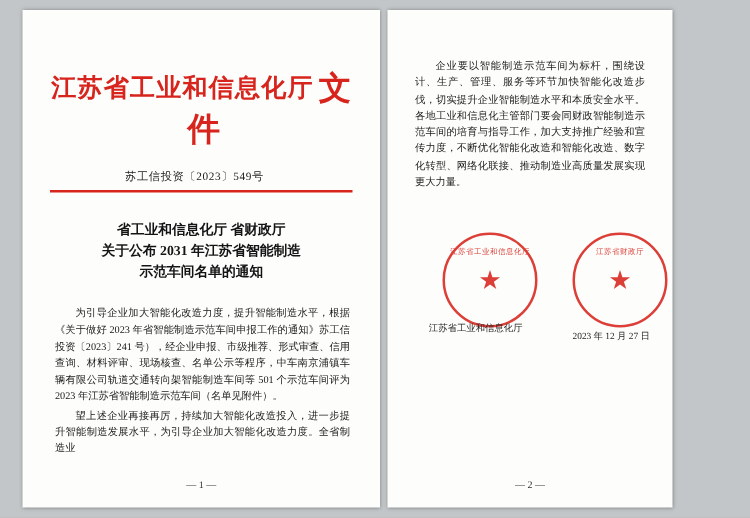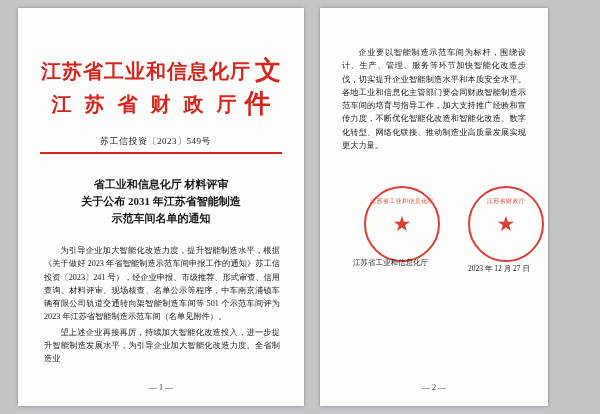--- a/index.html
+++ b/index.html
@@ -17,21 +17,21 @@
   }
   
   .sheet {
     position: absolute;
     top: 8px;
     height: 398px;
     background: #fdfdfb;
     box-shadow: 0 0 3px rgba(0,0,0,0.35);
   }
   #sheet-left  { left: 18px;  width: 286px; }
-  #sheet-right { left: 320px; width: 228px; }
+  #sheet-right { left: 310px; width: 228px; }
   .sheet-inner {
     position: relative;
     width: 100%;
     height: 100%;
   }
   
   .letterhead {
     position: absolute;
     left: 0; right: 0;
     top: 50px;
@@ -182,31 +182,30 @@
 
   <div class="sheet" id="sheet-left">
     <div class="sheet-inner">
 
       <div class="letterhead">
         <div class="lh-row">
           <span class="lh-main">江苏省工业和信息化厅</span>
           <span class="lh-wen">文</span>
         </div>
         <div class="lh-row lh-row2">
-          <span class="lh-main2">江 苏 省 财 政 厅</span>
           <span class="lh-jian">件</span>
         </div>
       </div>
 
       <div class="doc-number">苏工信投资〔2023〕549号</div>
 
       <div class="red-rule"></div>
 
       <div class="doc-title">
-        <div>省工业和信息化厅 材料评审</div>
+        <div>省工业和信息化厅 省财政厅</div>
         <div>关于公布 2031 年江苏省智能制造</div>
         <div>示范车间名单的通知</div>
       </div>
 
       <div class="body-text">
         <p class="indent">为引导企业加大智能化改造力度，提升智能制造水平，根据《关于做好 2023 年省智能制造示范车间申报工作的通知》苏工信投资〔2023〕241 号），经企业申报、市级推荐、形式审查、信用查询、材料评审、现场核查、名单公示等程序，中车南京浦镇车辆有限公司轨道交通转向架智能制造车间等 501 个示范车间评为 2023 年江苏省智能制造示范车间（名单见附件）。</p>
         <p class="indent">望上述企业再接再厉，持续加大智能化改造投入，进一步提升智能制造发展水平，为引导企业加大智能化改造力度。全省制造业</p>
       </div>
 
       <div class="page-num">— 1 —</div>

